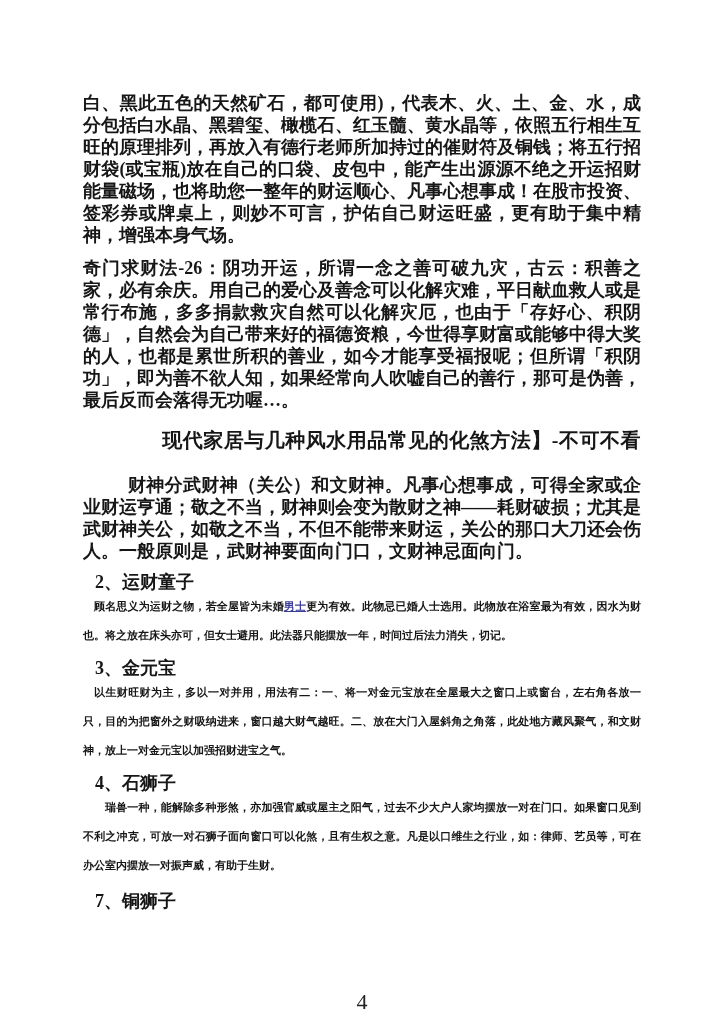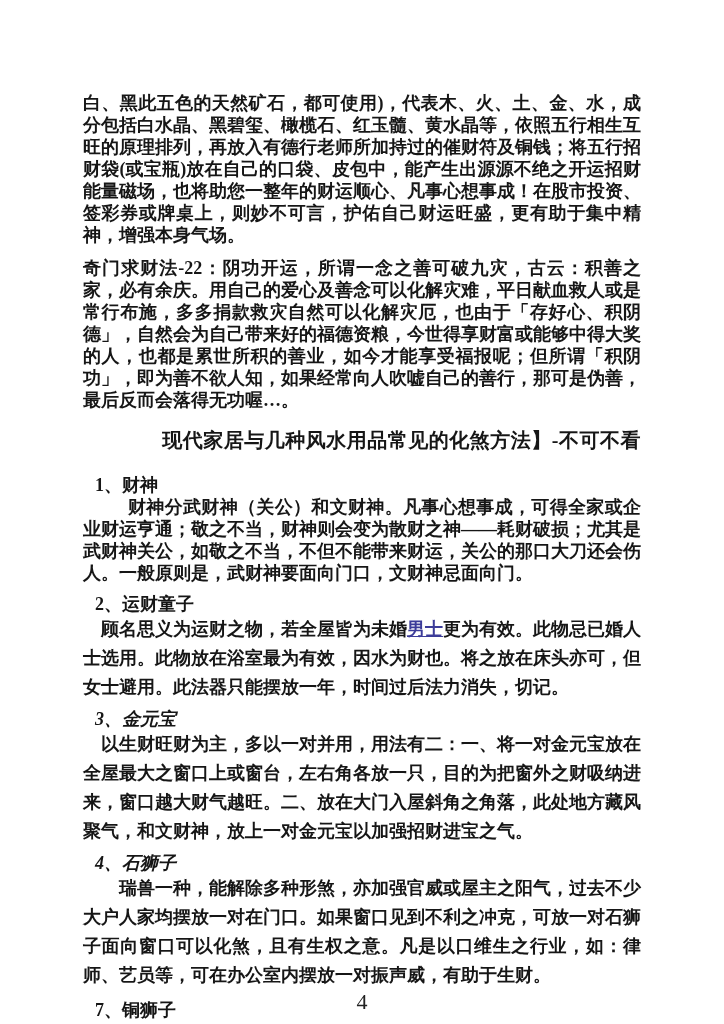--- a/index.html
+++ b/index.html
@@ -41,31 +41,32 @@
     white-space: nowrap;
   }
   .section-title {
     font-size: 18px;
     font-weight: 700;
     line-height: 22px;
     padding-left: 12px;
     margin: 0;
   }
   .section-title.gap-top    { margin-top: 9px; }
-  .section-title.gap-small  { margin-top: 6px; font-style: italic; }
+  .section-title.gap-small  { margin-top: 6px; }
   .section-body {
     font-size: 18px;
     font-weight: 700;
     line-height: 22px;
     text-align: justify;
     margin: 0;
   }
   .section-body.loose {
-    font-size: 18px;
+    font-size: 11px;
     line-height: 29px;
+    font-family: Liberation Mono, monospace;
   }
   .indent-2_5 { text-indent: 2.5em; }
   .indent-2   { text-indent: 2em; }
   .indent-1   { text-indent: 1em; }
   .inline-link {
     text-decoration: underline;
     cursor: pointer;
   }
   .page-number {
     position: absolute;
@@ -80,25 +81,24 @@
   }
 </style>
 </head>
 <body>
 
 <div class="page">
   <div class="content">
 
     <p class="para">白、黑此五色的天然矿石，都可使用)，代表木、火、土、金、水，成分包括白水晶、黑碧玺、橄榄石、红玉髓、黄水晶等，依照五行相生互旺的原理排列，再放入有德行老师所加持过的催财符及铜钱；将五行招财袋(或宝瓶)放在自己的口袋、皮包中，能产生出源源不绝之开运招财能量磁场，也将助您一整年的财运顺心、凡事心想事成！在股市投资、签彩券或牌桌上，则妙不可言，护佑自己财运旺盛，更有助于集中精神，增强本身气场。</p>
 
-    <p class="para">奇门求财法-22：阴功开运，所谓一念之善可破九灾，古云：积善之家，必有余庆。用自己的爱心及善念可以化解灾难，平日献血救人或是常行布施，多多捐款救灾自然可以化解灾厄，也由于「存好心、积阴德」，自然会为自己带来好的福德资粮，今世得享财富或能够中得大奖的人，也都是累世所积的善业，如今才能享受福报呢；但所谓「积阴功」，即为善不欲人知，如果经常向人吹嘘自己的善行，那可是伪善，最后反而会落得无功喔…。</p>
+    <p class="para">奇门求财法-26：阴功开运，所谓一念之善可破九灾，古云：积善之家，必有余庆。用自己的爱心及善念可以化解灾难，平日献血救人或是常行布施，多多捐款救灾自然可以化解灾厄，也由于「存好心、积阴德」，自然会为自己带来好的福德资粮，今世得享财富或能够中得大奖的人，也都是累世所积的善业，如今才能享受福报呢；但所谓「积阴功」，即为善不欲人知，如果经常向人吹嘘自己的善行，那可是伪善，最后反而会落得无功喔…。</p>
 
     <h1 class="doc-heading">现代家居与几种风水用品常见的化煞方法】-不可不看</h1>
 
-    <h2 class="section-title gap-top">1、财神</h2>
     <p class="section-body indent-2_5">财神分武财神（关公）和文财神。凡事心想事成，可得全家或企业财运亨通；敬之不当，财神则会变为散财之神——耗财破损；尤其是武财神关公，如敬之不当，不但不能带来财运，关公的那口大刀还会伤人。一般原则是，武财神要面向门口，文财神忌面向门。</p>
 
     <h2 class="section-title gap-top">2、运财童子</h2>
     <p class="section-body loose indent-1"><span>顾名思义为运财之物，若全屋皆为未婚</span><a class="inline-link" style="color: rgb(60, 60, 153);">男士</a><span>更为有效。此物忌已婚人士选用。此物放在浴室最为有效，因水为财也。将之放在床头亦可，但女士避用。此法器只能摆放一年，时间过后法力消失，切记。</span></p>
 
     <h2 class="section-title gap-small">3、金元宝</h2>
     <p class="section-body loose indent-1">以生财旺财为主，多以一对并用，用法有二：一、将一对金元宝放在全屋最大之窗口上或窗台，左右角各放一只，目的为把窗外之财吸纳进来，窗口越大财气越旺。二、放在大门入屋斜角之角落，此处地方藏风聚气，和文财神，放上一对金元宝以加强招财进宝之气。</p>
 
     <h2 class="section-title gap-small">4、石狮子</h2>
     <p class="section-body loose indent-2">瑞兽一种，能解除多种形煞，亦加强官威或屋主之阳气，过去不少大户人家均摆放一对在门口。如果窗口见到不利之冲克，可放一对石狮子面向窗口可以化煞，且有生权之意。凡是以口维生之行业，如：律师、艺员等，可在办公室内摆放一对振声威，有助于生财。</p>

